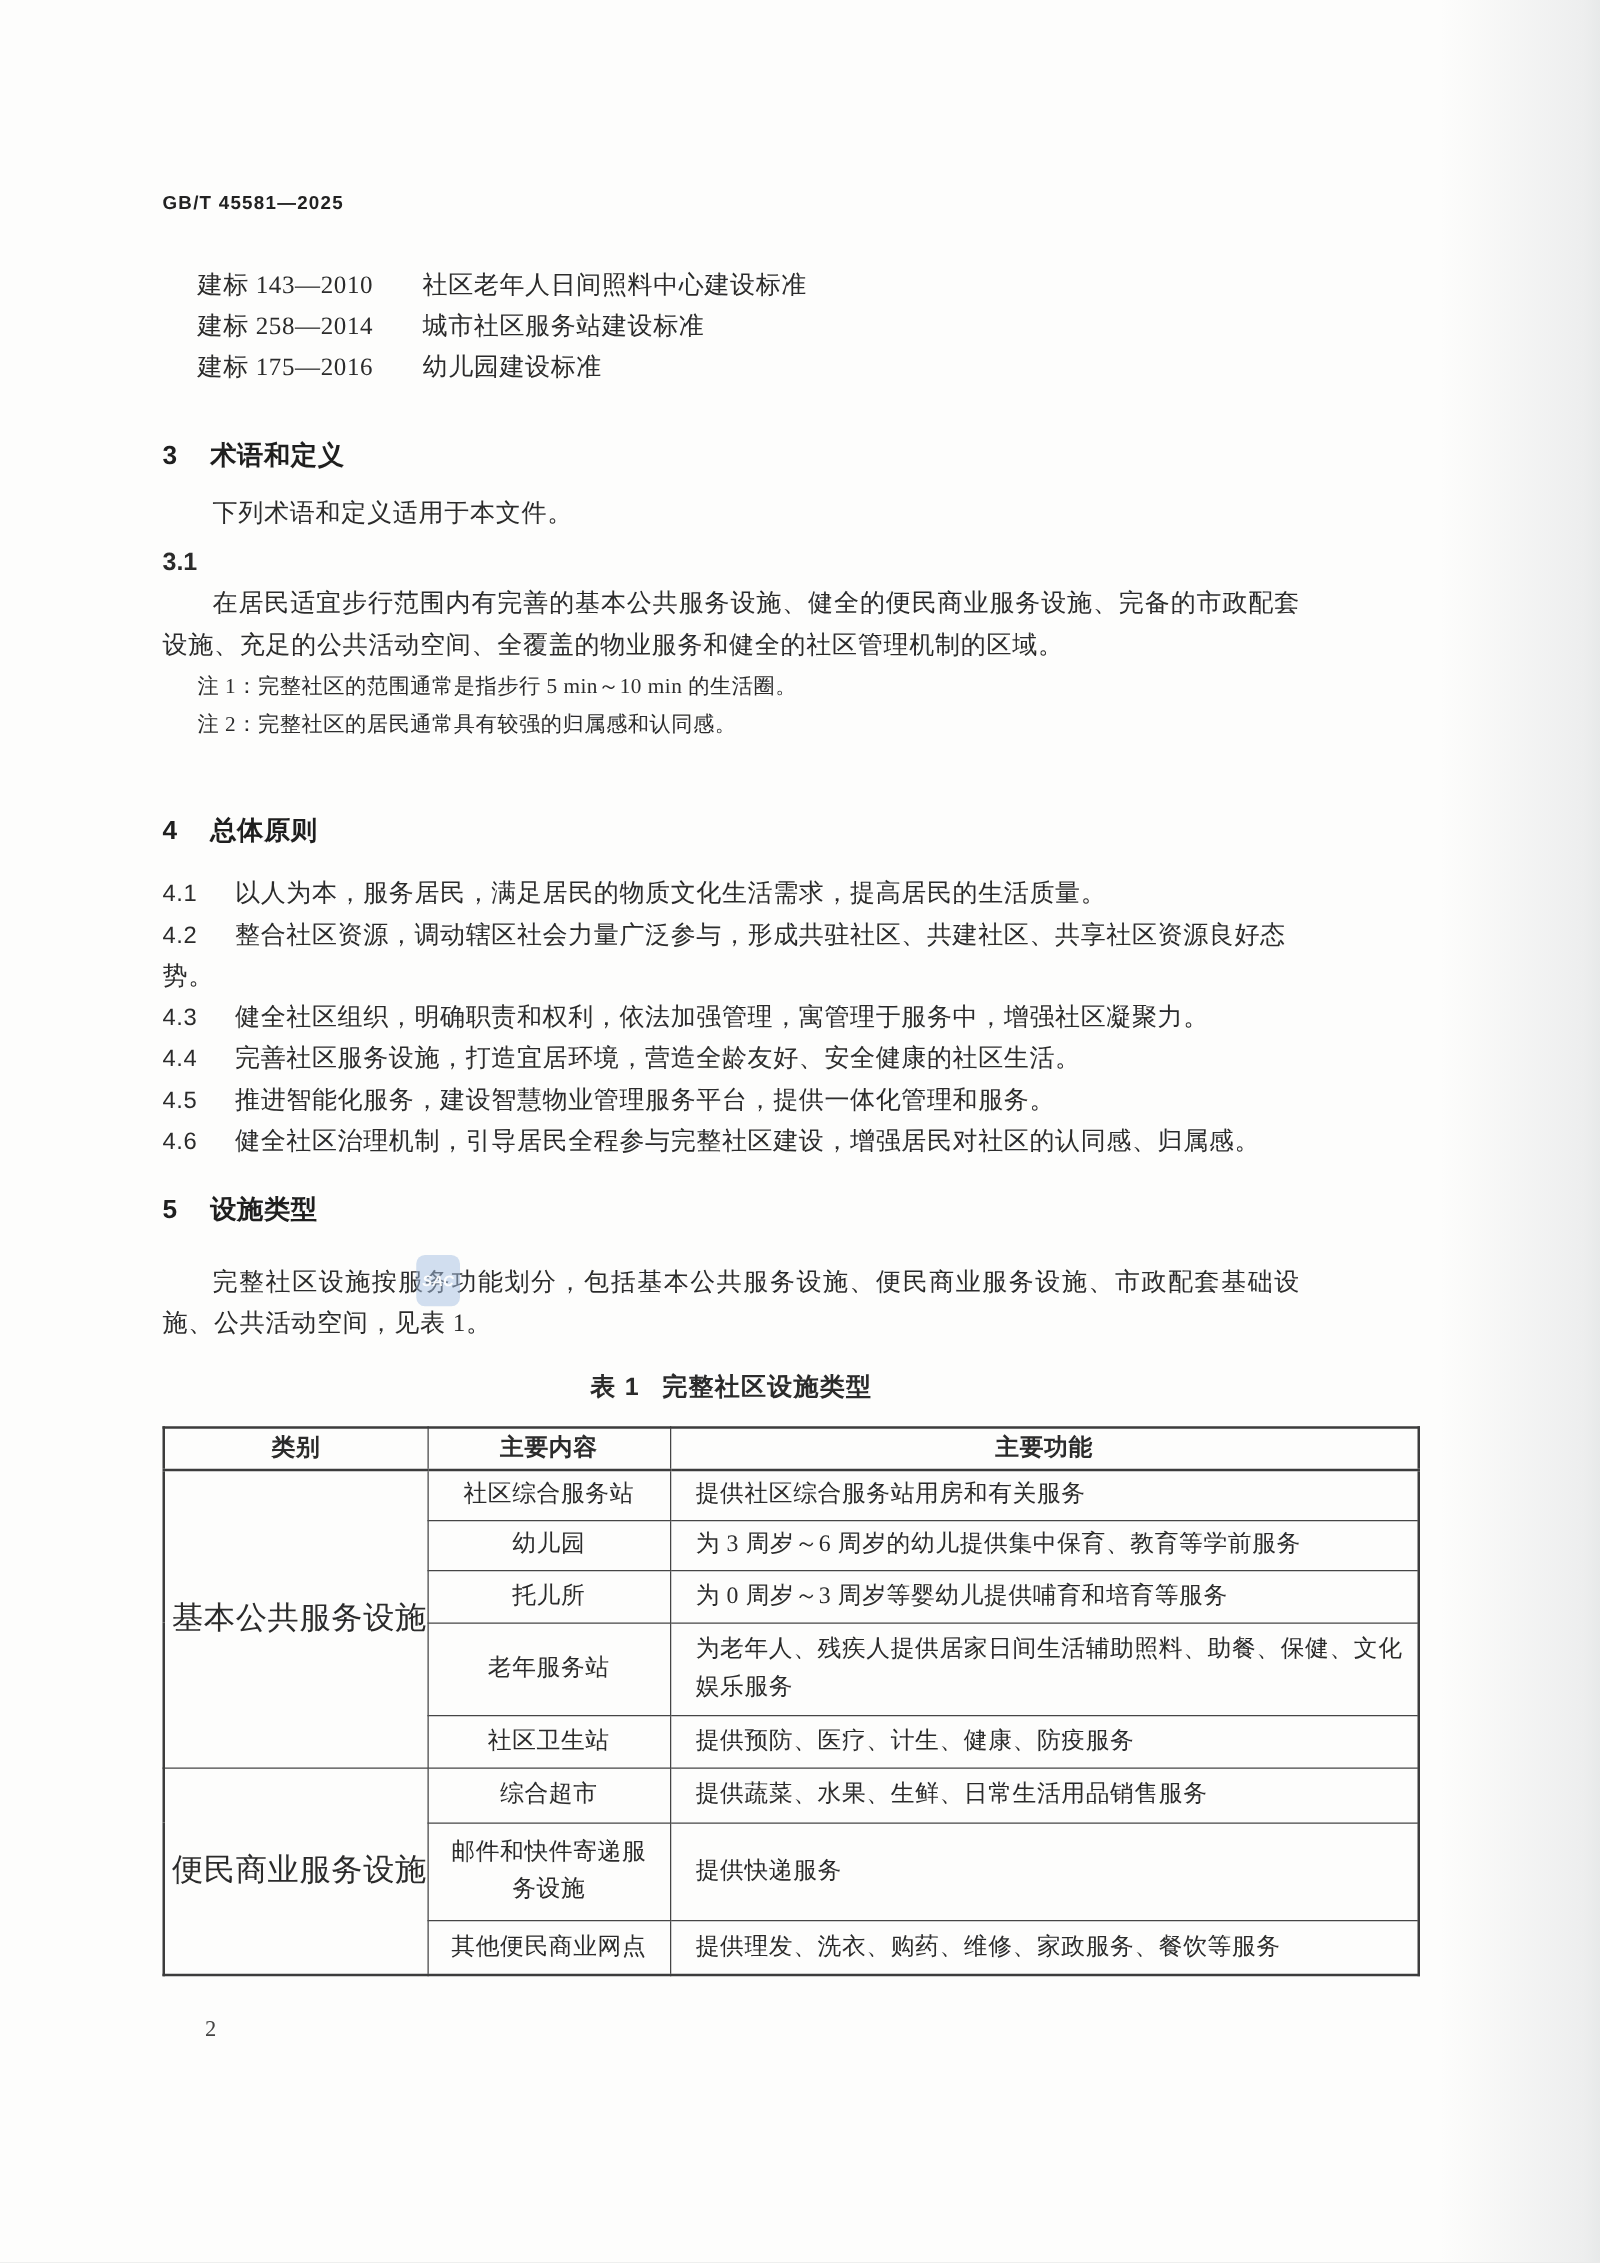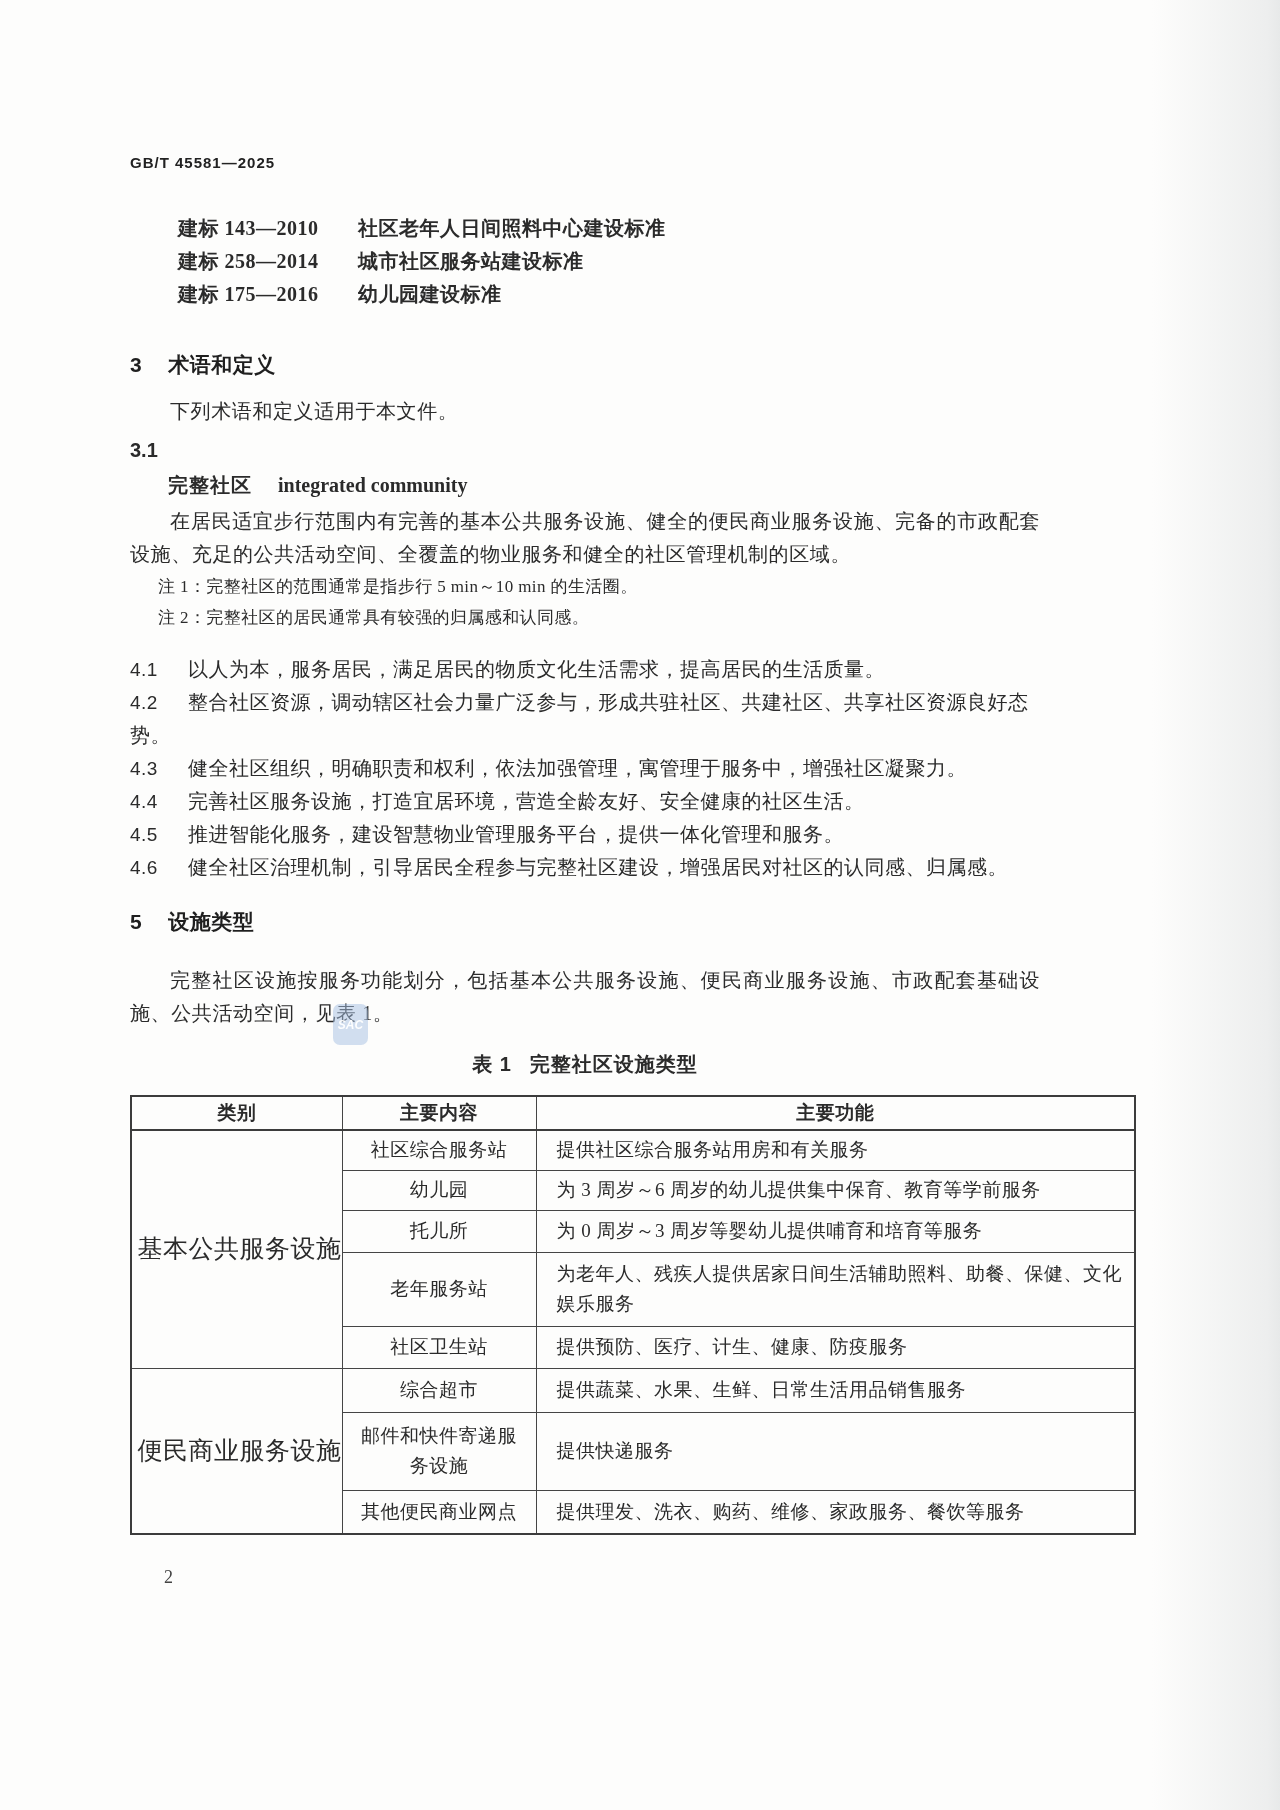--- a/index.html
+++ b/index.html
@@ -19,21 +19,21 @@
     width: 1160px;
   }
   .doc-code {
     font-family: "Liberation Sans", sans-serif;
     font-weight: bold;
     font-size: 15px;
     line-height: 30px;
     letter-spacing: 1px;
     color: #222;
   }
-  .refs { margin-top: 34px; margin-left: 48px; font-weight: bold; }
+  .refs { margin-top: 34px; margin-left: 28px; }
   .ref-line { font-size: 20px; line-height: 33px; letter-spacing: 0.5px; }
   .ref-code { display: inline-block; min-width: 150px; }
   .ref-title { margin-left: 30px; }
 
   .sec-heading {
     margin-top: 40px;
     font-family: "Liberation Sans", sans-serif;
     font-weight: bold;
     font-size: 21px;
     line-height: 28px;
@@ -189,29 +189,29 @@
     </div>
 
     <div class="sec-heading">
       <span class="sec-num">3</span><span>术语和定义</span>
     </div>
 
     <p class="body-p p-intro">下列术语和定义适用于本文件。</p>
 
     <div class="term-num">3.1</div>
 
-    <div class="term-line">
-      <span class="term-zh">完整社区</span><span class="term-en">integrated community</span>
-    </div>
 
     <p class="body-p p-def">在居民适宜步行范围内有完善的基本公共服务设施、健全的便民商业服务设施、完备的市政配套设施、充足的公共活动空间、全覆盖的物业服务和健全的社区管理机制的区域。</p>
 
     <p class="note">注 1：完整社区的范围通常是指步行 5 min～10 min 的生活圈。</p>
     <p class="note">注 2：完整社区的居民通常具有较强的归属感和认同感。</p>
 
+    <div class="sec-heading sec4">
+      <span class="sec-num">4</span><span>总体原则</span>
+    </div>
 
     <div class="clauses">
       <div class="clause">
         <span class="clause-num">4.1</span><span>以人为本，服务居民，满足居民的物质文化生活需求，提高居民的生活质量。</span>
       </div>
       <div class="clause">
         <span class="clause-num">4.2</span><span>整合社区资源，调动辖区社会力量广泛参与，形成共驻社区、共建社区、共享社区资源良好态势。</span>
       </div>
       <div class="clause">
         <span class="clause-num">4.3</span><span>健全社区组织，明确职责和权利，依法加强管理，寓管理于服务中，增强社区凝聚力。</span>

